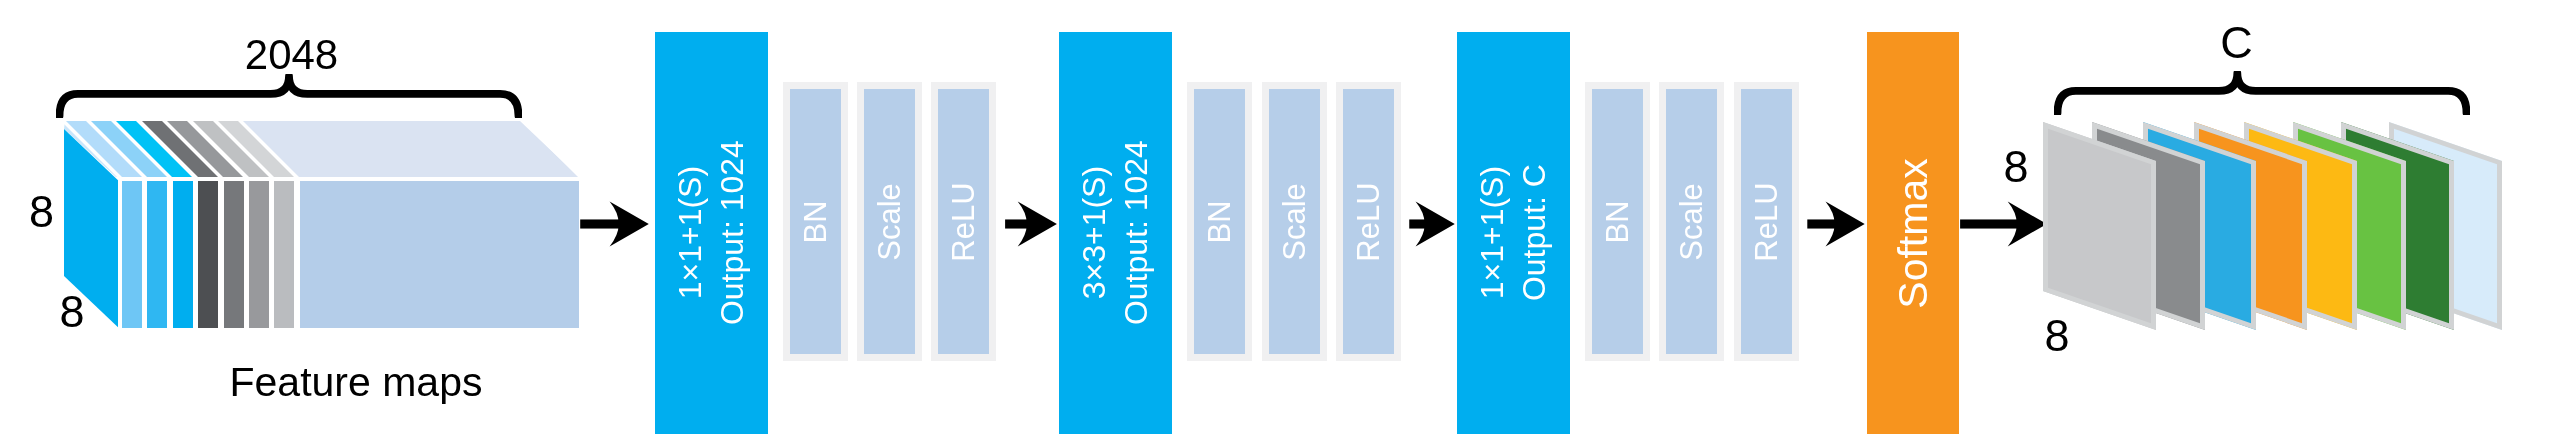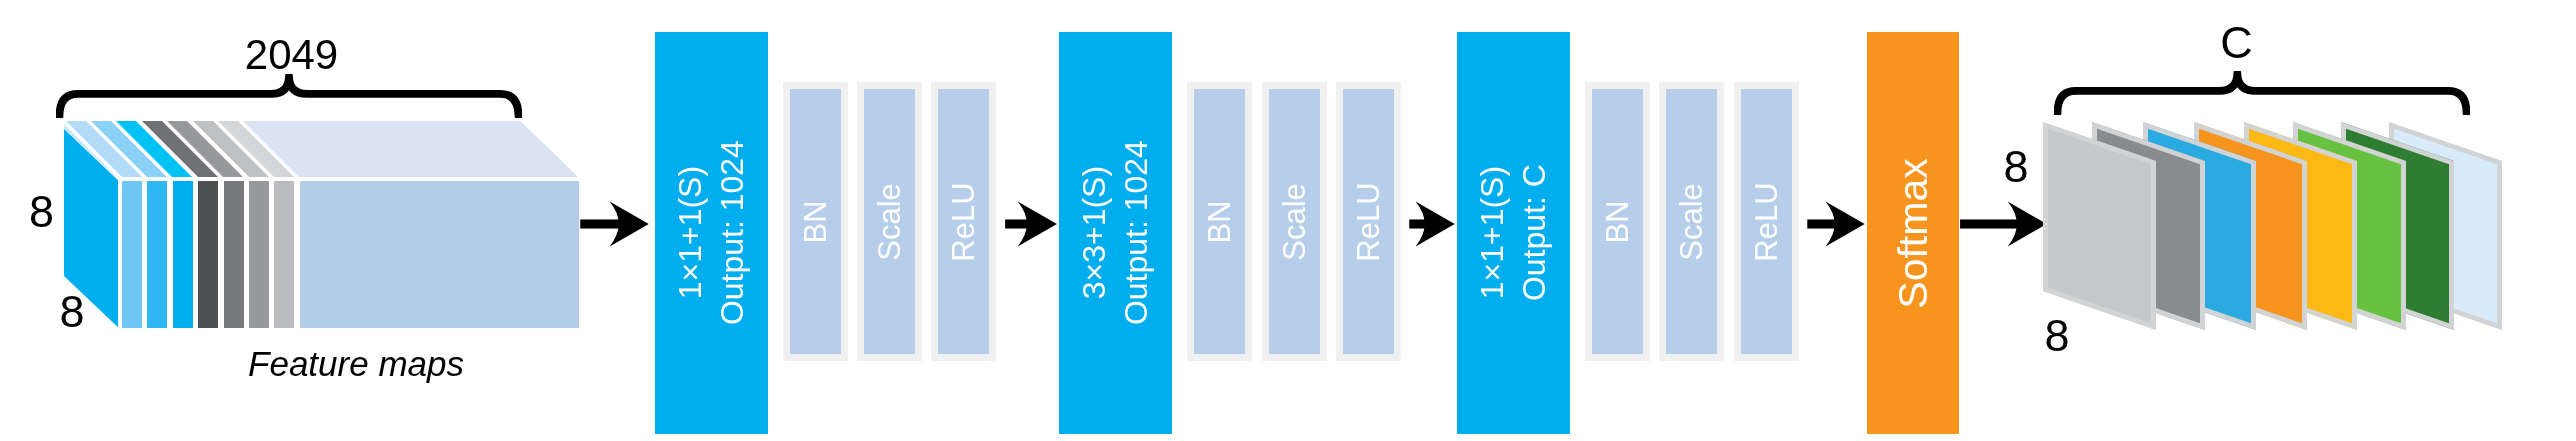--- a/index.html
+++ b/index.html
@@ -12,21 +12,21 @@
   .block{position:absolute;display:flex;align-items:center;justify-content:center;}
   .vtext{transform:rotate(-90deg);white-space:nowrap;color:#fff;text-align:center;}
   .bar{position:absolute;display:flex;align-items:center;justify-content:center;box-sizing:border-box;}
   svg{display:block;}
 </style>
 </head>
 <body>
 
 <div id="canvas">
 
-  <div class="lbl" id="lbl-2048" style="left:221px;top:34px;width:141px;font-size:42px;">2049</div>
+  <div class="lbl" id="lbl-2048" style="left:221px;top:34px;width:141px;font-size:42px;">2048</div>
 
   <svg class="abs" id="brace-2048" style="left:56px;top:74px;" width="466" height="44" viewBox="0 0 660 62">
       <path d="M 5,59 Q 5,28 31,28 L 304,28 Q 330,28 330,3 Q 330,28 356,28 L 629,28 Q 655,28 655,59" fill="none" stroke="#000000" stroke-width="11" stroke-linecap="round" stroke-linejoin="round"></path>
     </svg>
 
   <div class="lbl" style="left:20.5px;top:189px;width:42px;font-size:45px;">8</div>
 
   <div class="lbl" style="left:51px;top:289px;width:42px;font-size:45px;">8</div>
 
   <div class="abs" id="fb-top" style="left:0;top:121px;width:607px;height:56px;
@@ -48,21 +48,21 @@
       <div class="abs" style="left: 122px; top: 0px; width: 20px; height: 147px; background: rgb(110, 198, 245);"></div>
       <div class="abs" style="left: 147px; top: 0px; width: 20px; height: 147px; background: rgb(47, 183, 242);"></div>
       <div class="abs" style="left: 173px; top: 0px; width: 20px; height: 147px; background: rgb(0, 174, 239);"></div>
       <div class="abs" style="left: 198px; top: 0px; width: 20px; height: 147px; background: rgb(77, 79, 82);"></div>
       <div class="abs" style="left: 224px; top: 0px; width: 20px; height: 147px; background: rgb(118, 120, 123);"></div>
       <div class="abs" style="left: 249px; top: 0px; width: 20px; height: 147px; background: rgb(152, 153, 156);"></div>
       <div class="abs" style="left: 274px; top: 0px; width: 20px; height: 147px; background: rgb(186, 188, 191);"></div>
       <div class="abs" style="left: 300px; top: 0px; width: 279px; height: 147px; background: rgb(180, 205, 233);"></div>
     </div>
 
-  <div class="lbl" id="lbl-caption" style="left:215px;top:346px;width:282px;font-size:35px;font-style:italic;">Feature maps</div>
+  <div class="lbl" id="lbl-caption" style="left:215px;top:362px;width:282px;font-size:41px;">Feature maps</div>
 
   <div class="abs" id="pipeline">
       <div class="abs" style="left: 655px; top: 32px; width: 113px; height: 402px; background: rgb(0, 174, 239); display: flex; align-items: center; justify-content: center;">
         <div class="vtext" style="font-size: 32px; line-height: 1.3; color: rgb(255, 255, 255);">
           <div>1×1+1(S)</div>
           <div>Output: 1024</div>
         </div>
       </div>
       <div class="bar" style="left: 783px; top: 82px; width: 65px; height: 279px; background: rgb(182, 206, 233); border: 7px solid rgb(240, 240, 241);">
         <div class="vtext" style="font-size: 31px; color: rgb(255, 255, 255);">BN</div>

